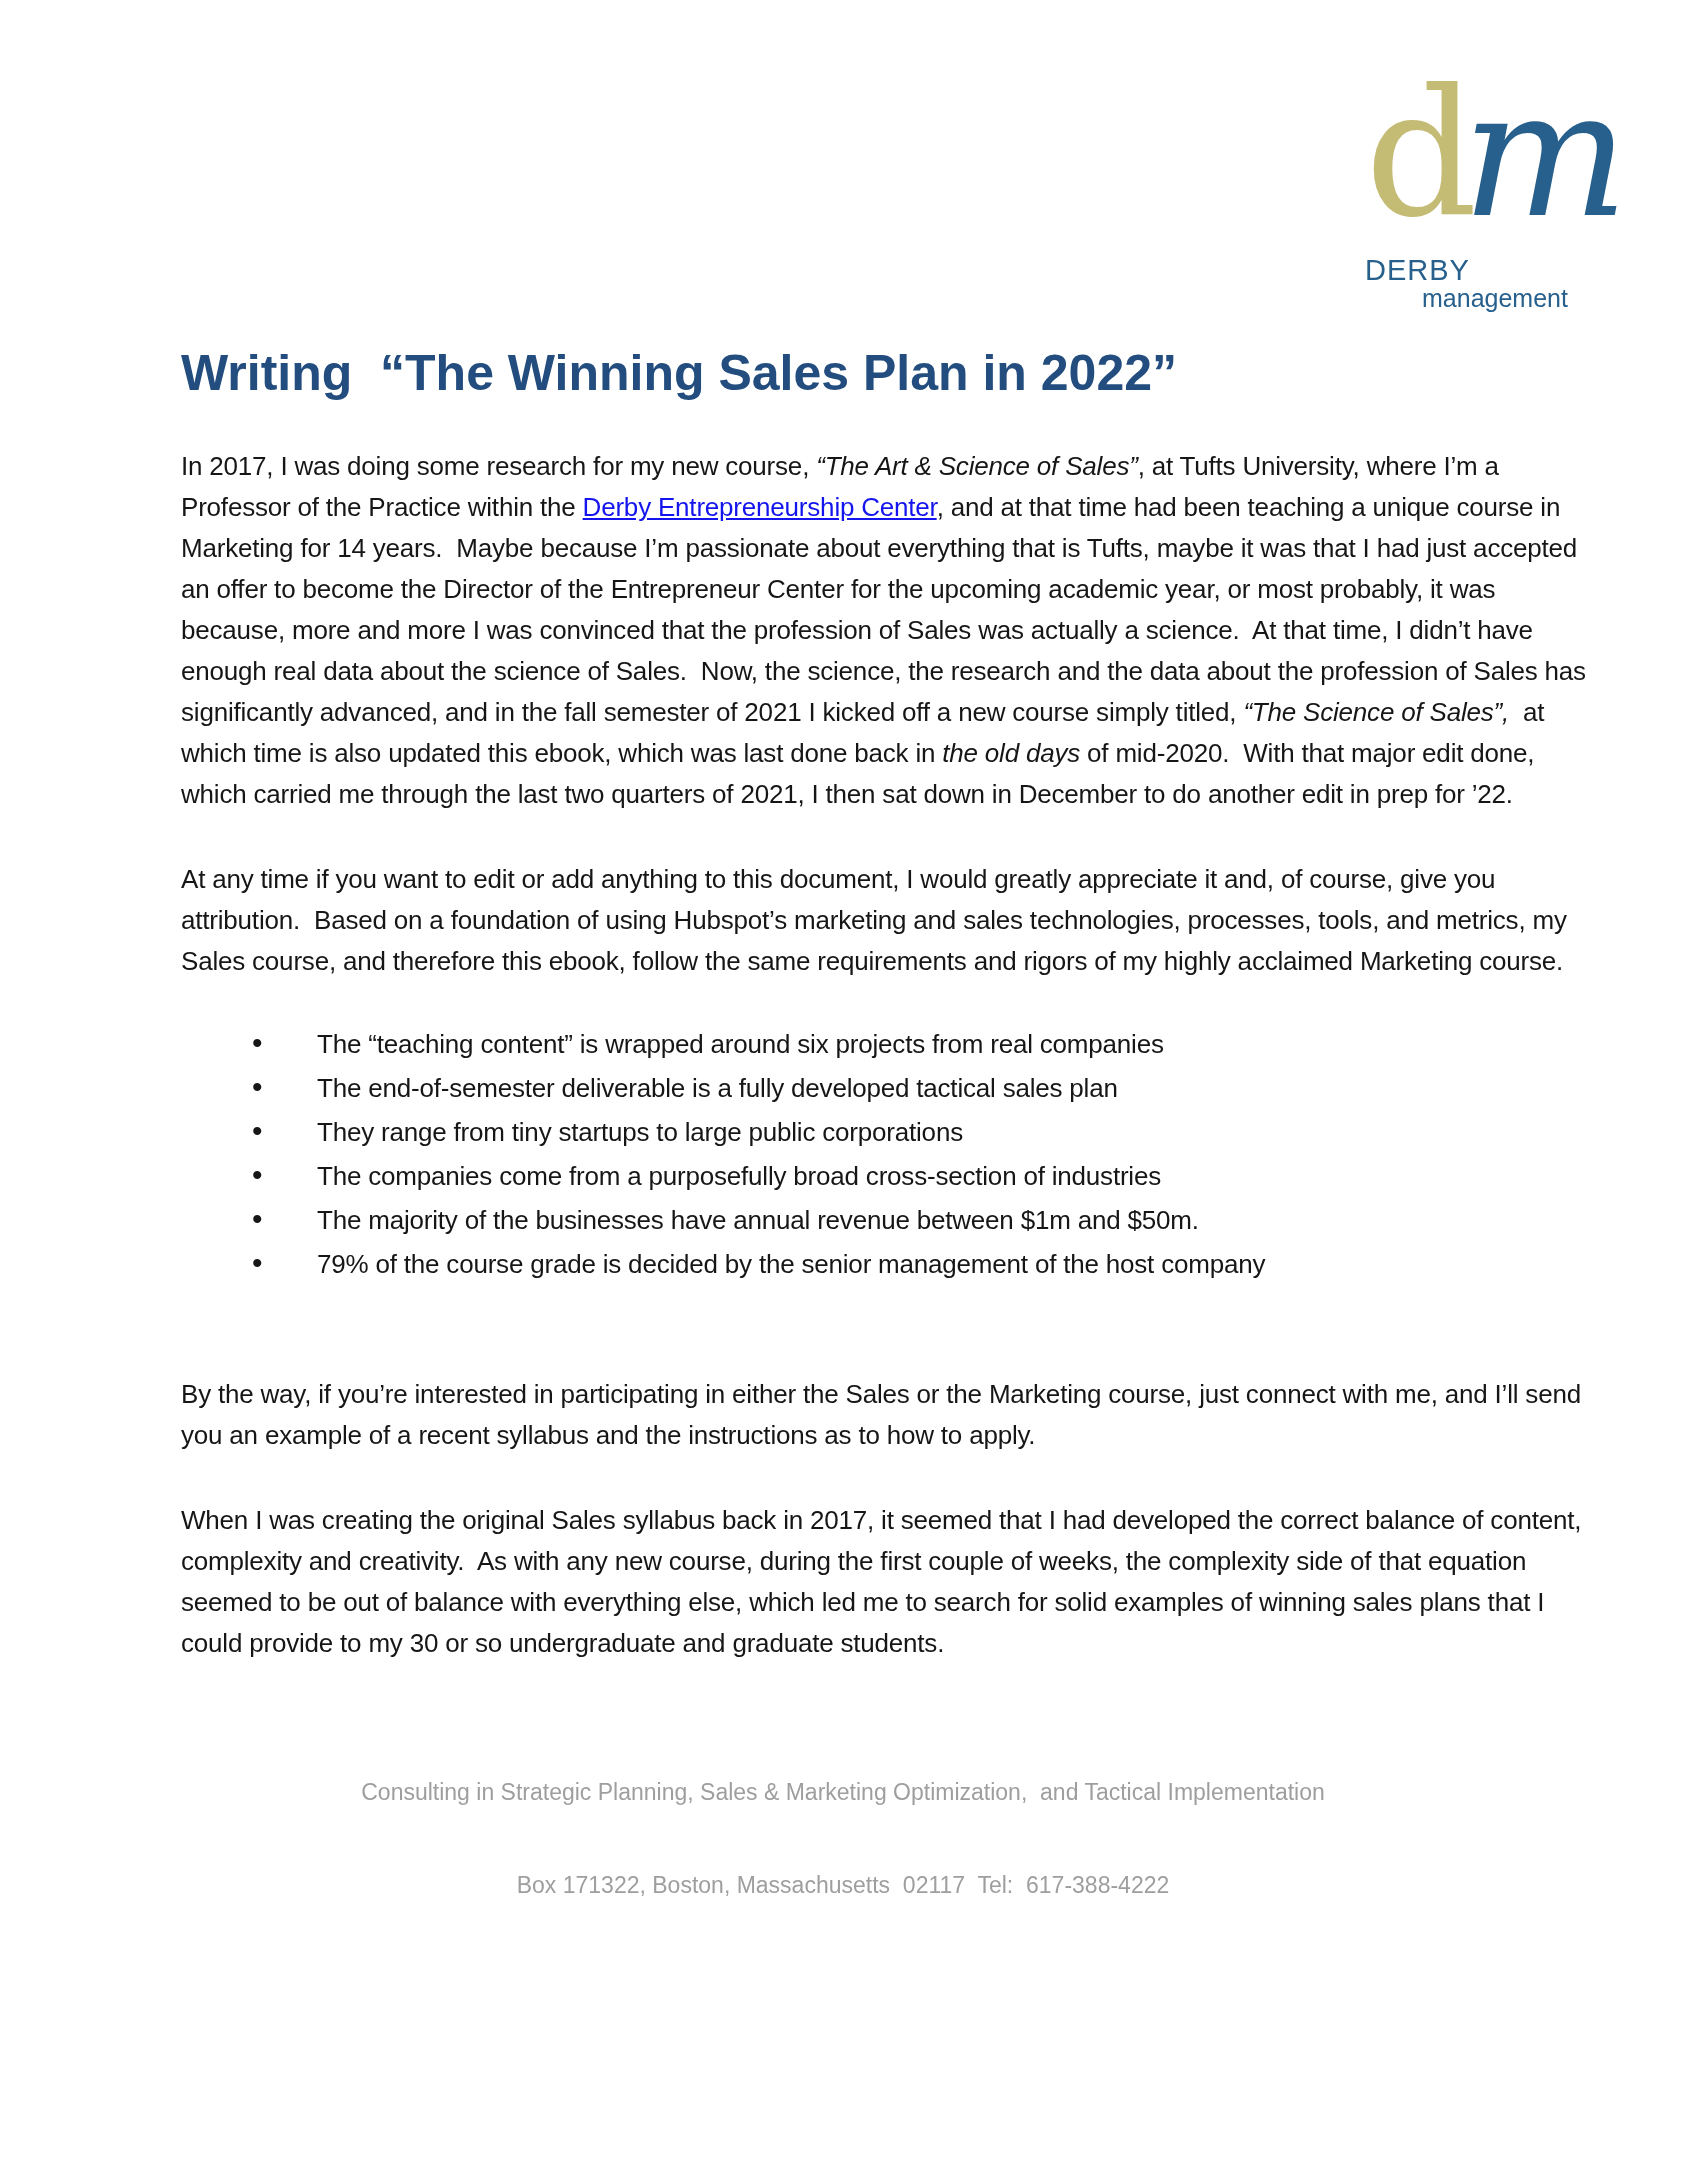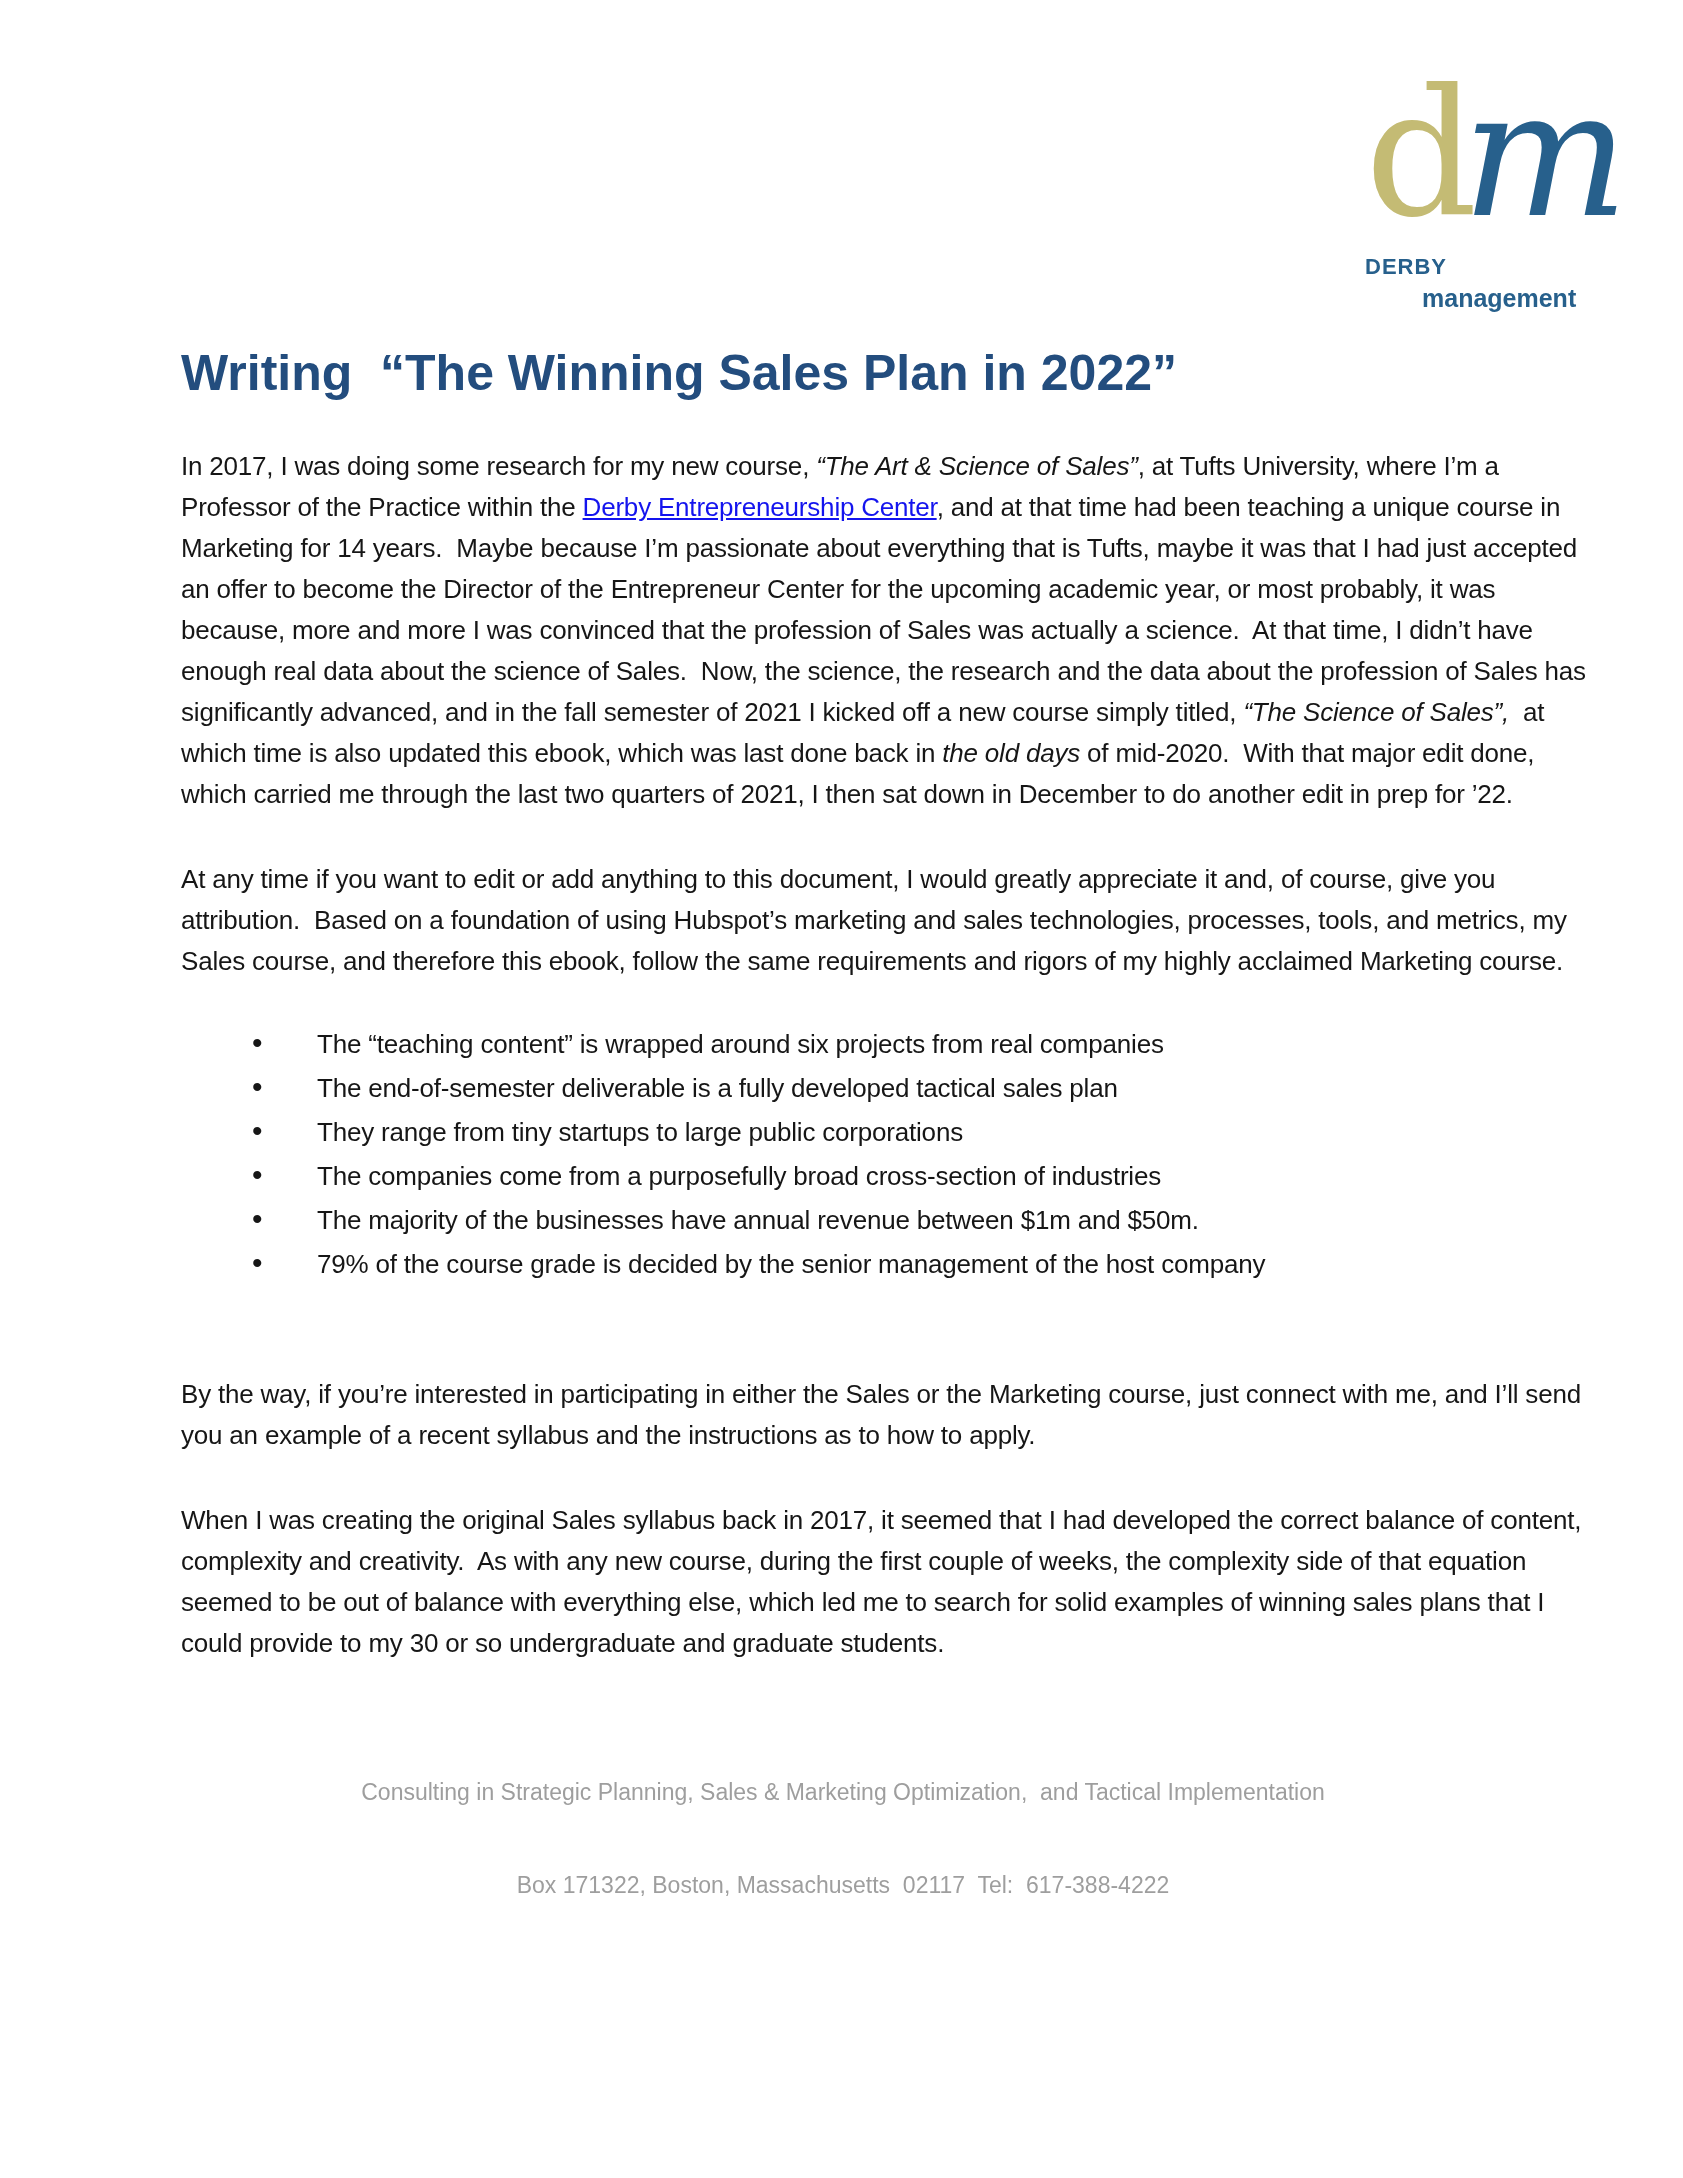--- a/index.html
+++ b/index.html
@@ -20,26 +20,26 @@
   .logo-letters{
     position:absolute;top:-38px;left:0;
     font-family:"DejaVu Serif",serif;
     font-size:176px;line-height:176px;
     white-space:nowrap;
   }
   .logo-d{color:var(--logo-gold,#c4bb74);}
   .logo-m{color:var(--logo-blue,#27608c);font-style:italic;margin-left:-16px;}
   .logo-name{
     position:absolute;top:149px;left:0;
-    font-weight:bold;font-size:22px;letter-spacing:1px;
+    font-weight:normal;font-size:29px;letter-spacing:1px;
     color:var(--logo-blue,#27608c);
   }
   .logo-tagline{
     position:absolute;top:179px;left:57px;
-    font-size:25px;color:var(--logo-blue,#27608c);font-weight:bold;
+    font-size:25px;color:var(--logo-blue,#27608c);
   }
 
   
   .title{
     margin:0 178px 0 181px;
     font-size:50px;font-weight:bold;
     color:var(--title-blue,#234d7e);
     white-space:pre-wrap;
   }
 

